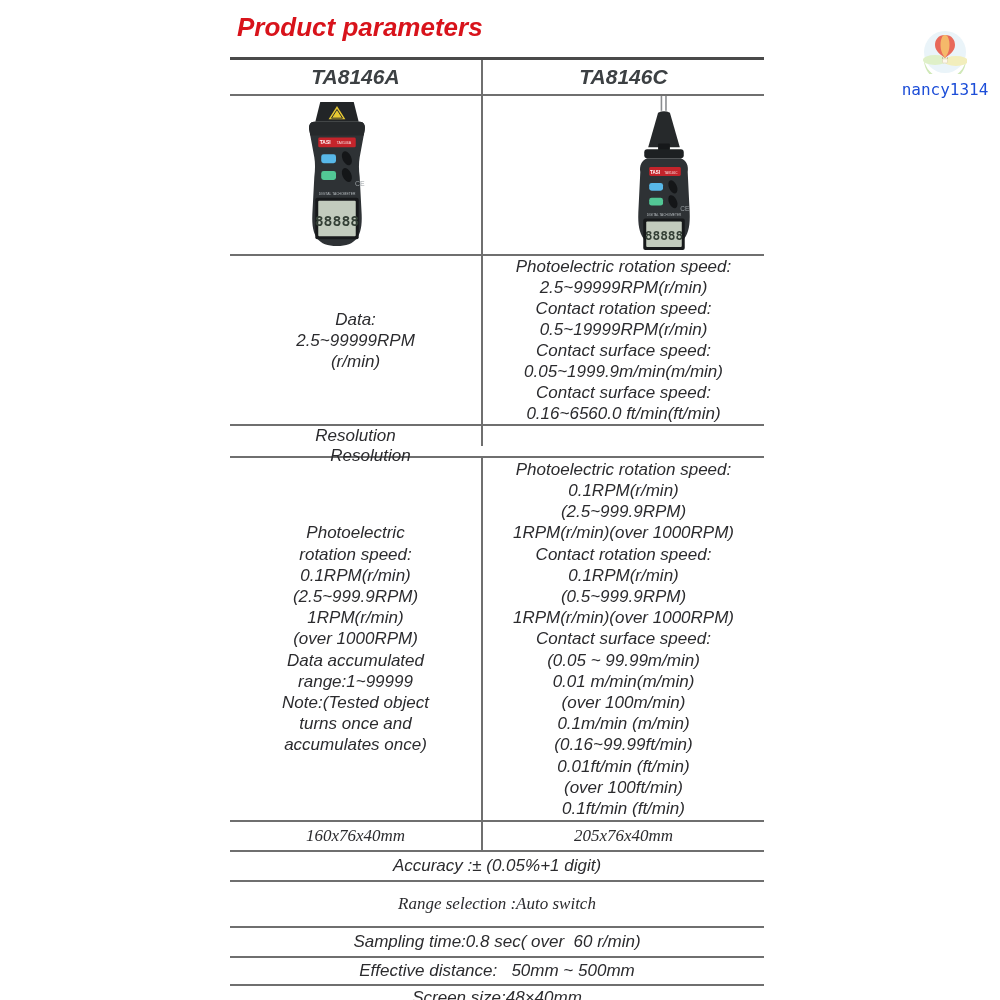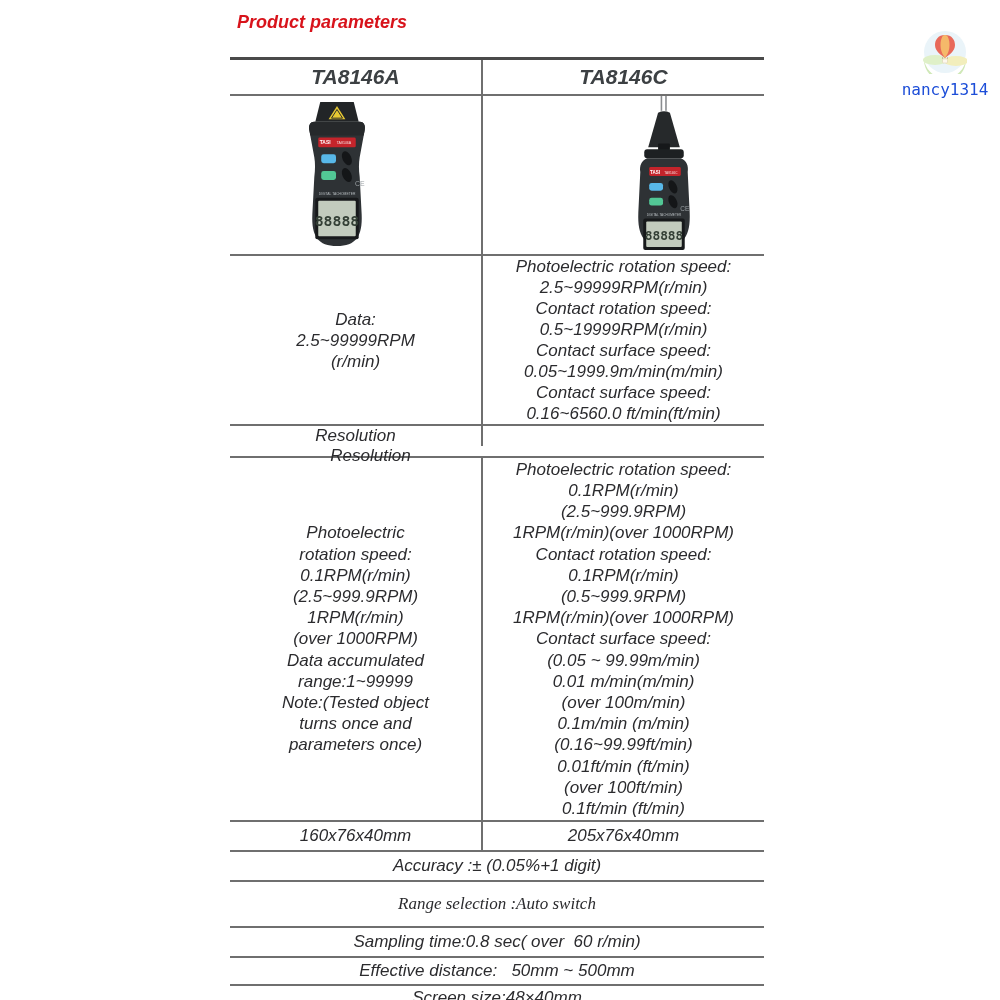--- a/index.html
+++ b/index.html
@@ -1,21 +1,21 @@
 <!DOCTYPE html>
 <html><head>
 <meta charset="utf-8">
 <style>
   * { margin:0; padding:0; box-sizing:border-box; }
   html,body { width:1000px; height:1000px; background:#ffffff; overflow:hidden;
     font-family:"Liberation Sans", sans-serif; }
   .page { position:relative; width:1000px; height:1000px; background:#fff; }
 
   
-  .title { position:absolute; left:237px; top:12px; font-size:18px; font-weight:700;
+  .title { position:absolute; left:237px; top:12px; font-size:26px; font-weight:700;
     font-style:italic; color:#d8131b; letter-spacing:0px; }
 
   
   .watermark { position:absolute; right:10px; top:30px; width:90px; text-align:center; }
   .wm-text { font-size:16px; color:#1d4ed8; margin-top:2px; font-family:"DejaVu Sans Mono", monospace; }
 
   
   .spec-table { position:absolute; left:230px; top:57px; width:534px;
     border-top:3px solid #4a4a4a; border-bottom:3px solid #3f3f3f;
     color:#2b2b2e; font-style:italic; }
@@ -30,21 +30,21 @@
   .hdr .cell { font-size:21px; font-weight:700; color:#3c4043; justify-content:center; }
 
   .imgs { height:160px;text-decoration:underline; }
   .imgs .cell { justify-content:center; }
   .dev-a { position:relative; left:-19px; }
   .dev-c { position:relative; left:40px; }
 
   .speed { height:170px; font-size:17px; line-height:21px; }
   .resh  { height:32px;  font-size:17px;flex-direction:column; }
   .resd  { height:364px; font-size:17px; line-height:21.2px; }
-  .dims  { height:30px;  font-size:17px; }
+  .dims  { height:30px;  font-size:17px;font-family:Liberation Serif, serif; }
 
   .wide { display:flex; align-items:center; justify-content:center; text-align:right;
     font-size:17px; border-top:2px solid #6f6f6f; }
   .wide span { white-space:pre; }
   .r-acc  { height:30px; }
   .r-rng  { height:46px;font-family:Liberation Serif, serif; }
   .r-smp  { height:30px; }
   .r-eff  { height:28px; }
   .r-scr  { height:26px; }
 
@@ -154,21 +154,21 @@
           <div>Photoelectric</div>
           <div>rotation speed:</div>
           <div>0.1RPM(r/min)</div>
           <div>(2.5~999.9RPM)</div>
           <div>1RPM(r/min)</div>
           <div>(over 1000RPM)</div>
           <div>Data accumulated</div>
           <div>range:1~99999</div>
           <div>Note:(Tested object</div>
           <div>turns once and</div>
-          <div>parameters once)</div>
+          <div>accumulates once)</div>
         </div>
       <div class="cell right lines">
           <div>Photoelectric rotation speed:</div>
           <div>0.1RPM(r/min)</div>
           <div>(2.5~999.9RPM)</div>
           <div>1RPM(r/min)(over 1000RPM)</div>
           <div>Contact rotation speed:</div>
           <div>0.1RPM(r/min)</div>
           <div>(0.5~999.9RPM)</div>
           <div>1RPM(r/min)(over 1000RPM)</div>

